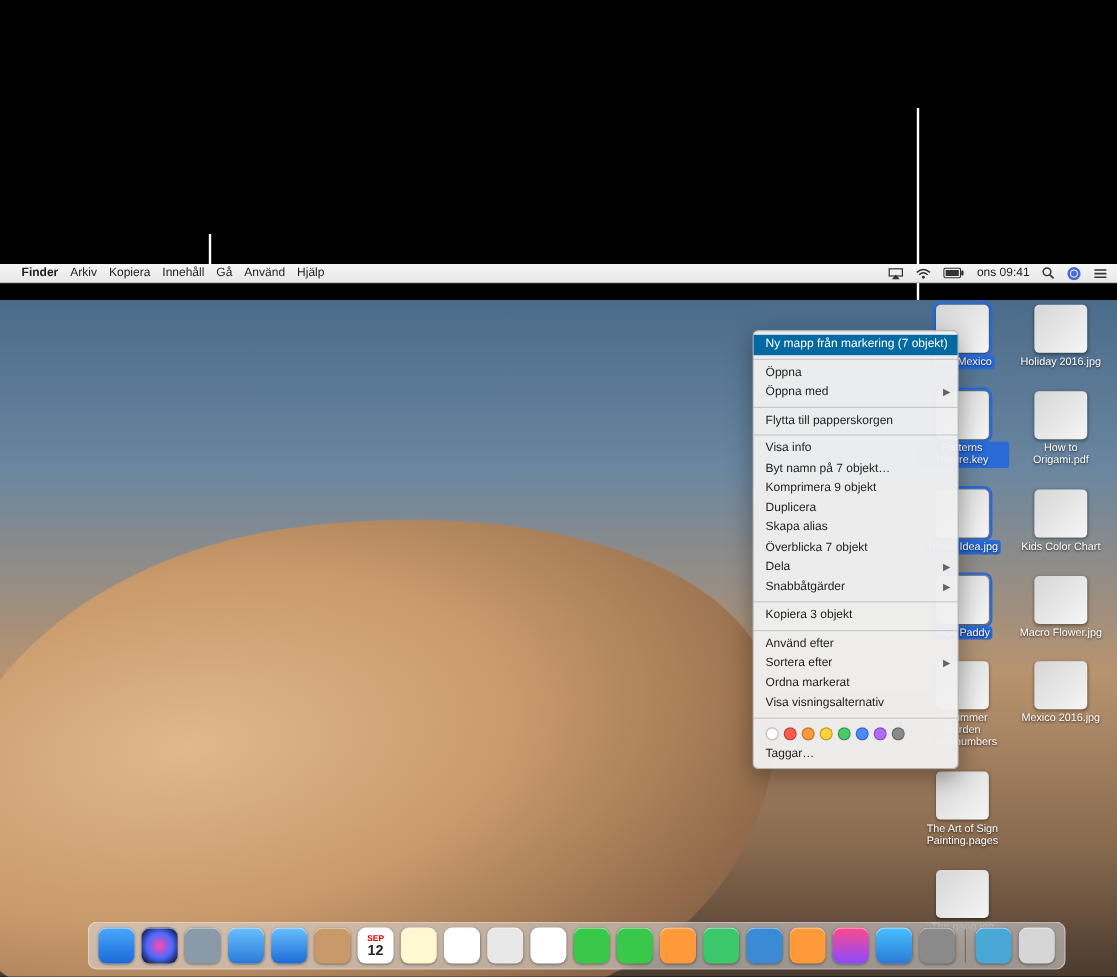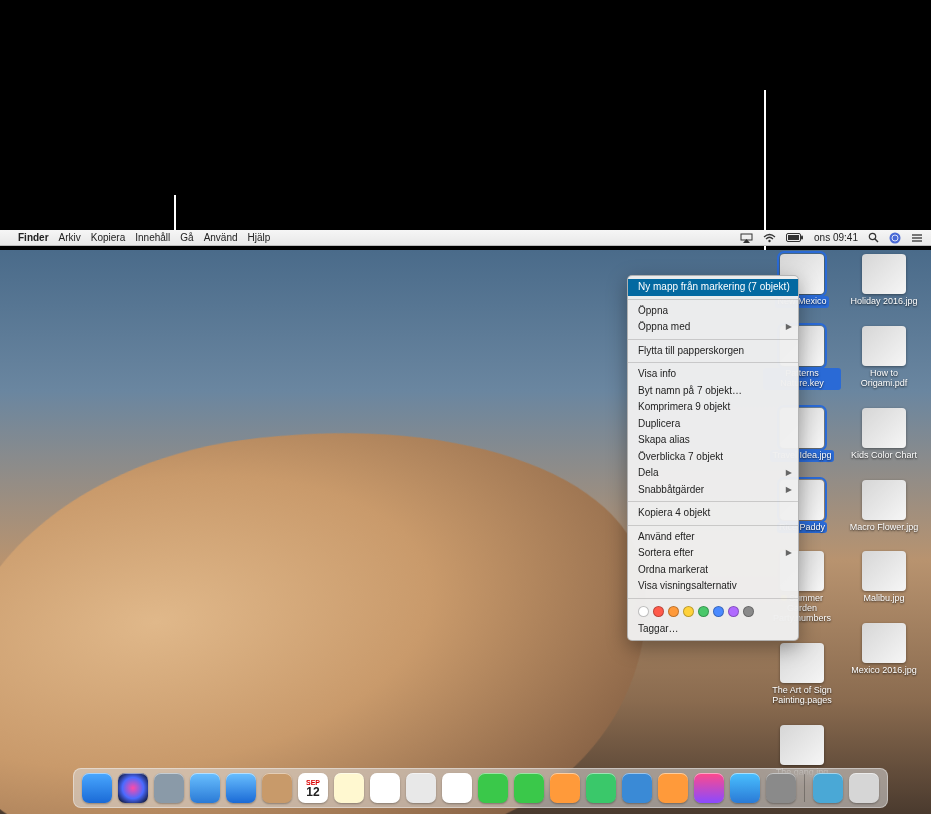--- a/index.html
+++ b/index.html
@@ -4,21 +4,21 @@
 <style>
 * { margin: 0; padding: 0; box-sizing: border-box; font-family: -apple-system, "Helvetica Neue", Arial, sans-serif; }
 html, body { width: 931px; height: 814px; overflow: hidden; background: #000; }
 
 .canvas { position: relative; width: 931px; height: 814px; }
 
 
 .callout-line { position: absolute; width: 2px; background: #fff; }
 
 
-.menubar { position: absolute; left: 0; top: 230px; width: 100%; height: 16px; background: linear-gradient(#f6f6f6,#e8e8e8); border-bottom: 1px solid #bcbcbc; display: flex; align-items: center; font-size: 10px; color: #222; }
+.menubar { position: absolute; left: 0; top: 220px; width: 100%; height: 16px; background: linear-gradient(#f6f6f6,#e8e8e8); border-bottom: 1px solid #bcbcbc; display: flex; align-items: center; font-size: 10px; color: #222; }
 .menubar .left { display: flex; align-items: center; gap: 10px; padding-left: 8px; }
 .menubar .right { margin-left: auto; display: flex; align-items: center; gap: 10px; padding-right: 8px; }
 .menubar .app { font-weight: 600; }
 .menu-item { white-space: nowrap; }
 .apple-logo { font-size: 11px; }
 
 .status-icon svg { display: block; }
 
 
 .desktop { position: absolute; left: 0; top: 250px; width: 100%; height: 564px; background: linear-gradient(to bottom, #4a6b8a 0%, #6a86a0 25%, #b8936f 55%, #8a6b4f 80%, #4a3a2e 100%); overflow: hidden; }
@@ -184,24 +184,20 @@
         <div class="desk-item">
           <div class="thumb"></div>
           <div class="dlabel">Kids Color Chart</div>
         </div>
         <div class="desk-item">
           <div class="thumb"></div>
           <div class="dlabel">Macro Flower.jpg</div>
         </div>
         <div class="desk-item">
           <div class="thumb"></div>
-          <div class="dlabel">Malibu.jpg</div>
-        </div>
-        <div class="desk-item">
-          <div class="thumb"></div>
           <div class="dlabel">Mexico 2016.jpg</div>
         </div>
       </div>
 
     <div class="ctx">
       <div class="ctx-row hl">Ny mapp från markering (7 objekt)</div>
       <div class="ctx-sep"></div>
       <div id="ctx-body">
           <div class="ctx-row">Öppna</div>
           <div class="ctx-row">Öppna med<span class="ctx-arrow">▶</span></div>
@@ -210,21 +206,21 @@
           <div class="ctx-sep"></div>
           <div class="ctx-row">Visa info</div>
           <div class="ctx-row">Byt namn på 7 objekt…</div>
           <div class="ctx-row">Komprimera 9 objekt</div>
           <div class="ctx-row">Duplicera</div>
           <div class="ctx-row">Skapa alias</div>
           <div class="ctx-row">Överblicka 7 objekt</div>
           <div class="ctx-row">Dela<span class="ctx-arrow">▶</span></div>
           <div class="ctx-row">Snabbåtgärder<span class="ctx-arrow">▶</span></div>
           <div class="ctx-sep"></div>
-          <div class="ctx-row">Kopiera 4 objekt</div>
+          <div class="ctx-row">Kopiera 3 objekt</div>
           <div class="ctx-sep"></div>
           <div class="ctx-row">Använd efter</div>
           <div class="ctx-row">Sortera efter<span class="ctx-arrow">▶</span></div>
           <div class="ctx-row">Ordna markerat</div>
           <div class="ctx-row">Visa visningsalternativ</div>
         </div>
       <div class="ctx-sep"></div>
       <div class="ctx-tags" id="ctx-tags">
           <span style="background: rgb(255, 255, 255);"></span>
           <span style="background: rgb(255, 90, 74);"></span>

